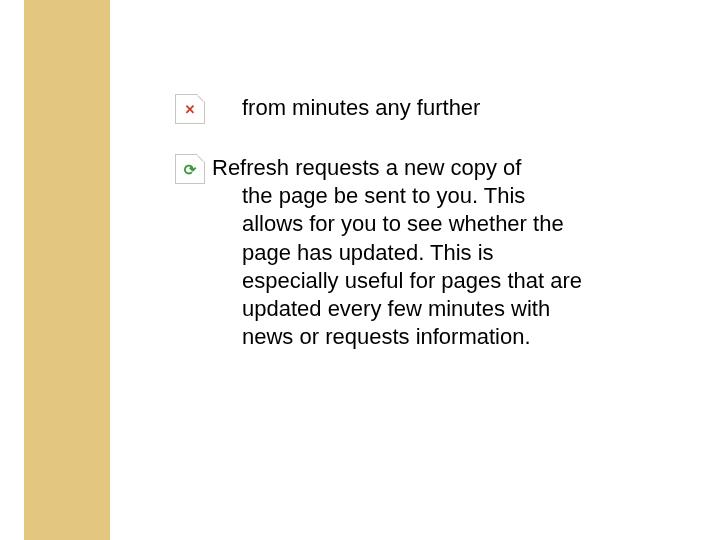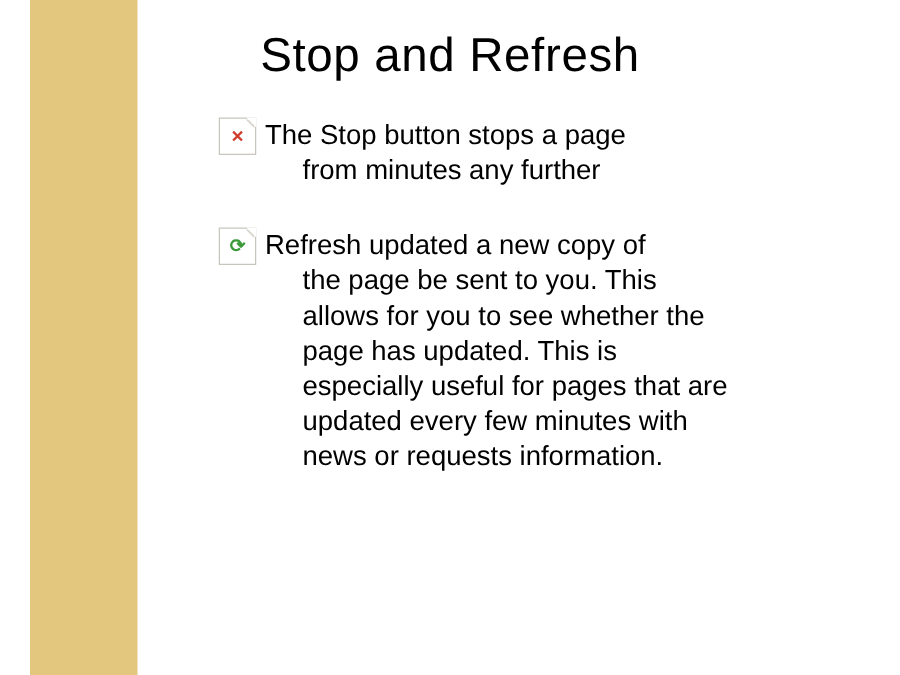--- a/index.html
+++ b/index.html
@@ -110,42 +110,40 @@
     padding-left: 64px;
     text-indent: 0;
   }
 </style>
 </head>
 <body>
 
 <div class="slide">
   <div class="sidebar"></div>
 
-  <div class="title">Stop and Refresh</div>
 
   <div class="body">
 
     <div class="item">
       <div class="icon-wrap">
         <div class="icon-inner stop-x">✕</div>
         <div class="icon-fold"></div>
         <div class="icon-dogear"></div>
       </div>
       <div class="text">
-        <span class="first">The Stop button stops a page</span>
         <span class="rest">from minutes any further</span>
       </div>
     </div>
 
     <div class="item">
       <div class="icon-wrap">
         <div class="icon-inner refresh-arrows">⟳</div>
         <div class="icon-fold"></div>
         <div class="icon-dogear"></div>
       </div>
       <div class="text">
-        <span class="first">Refresh updated a new copy of</span>
+        <span class="first">Refresh requests a new copy of</span>
         <span class="rest">the page be sent to you. This allows for you to see whether the page has updated.  This is especially useful for pages that are updated every few minutes with news or requests information.</span>
       </div>
     </div>
 
   </div>
 </div>
 
 </body></html>

